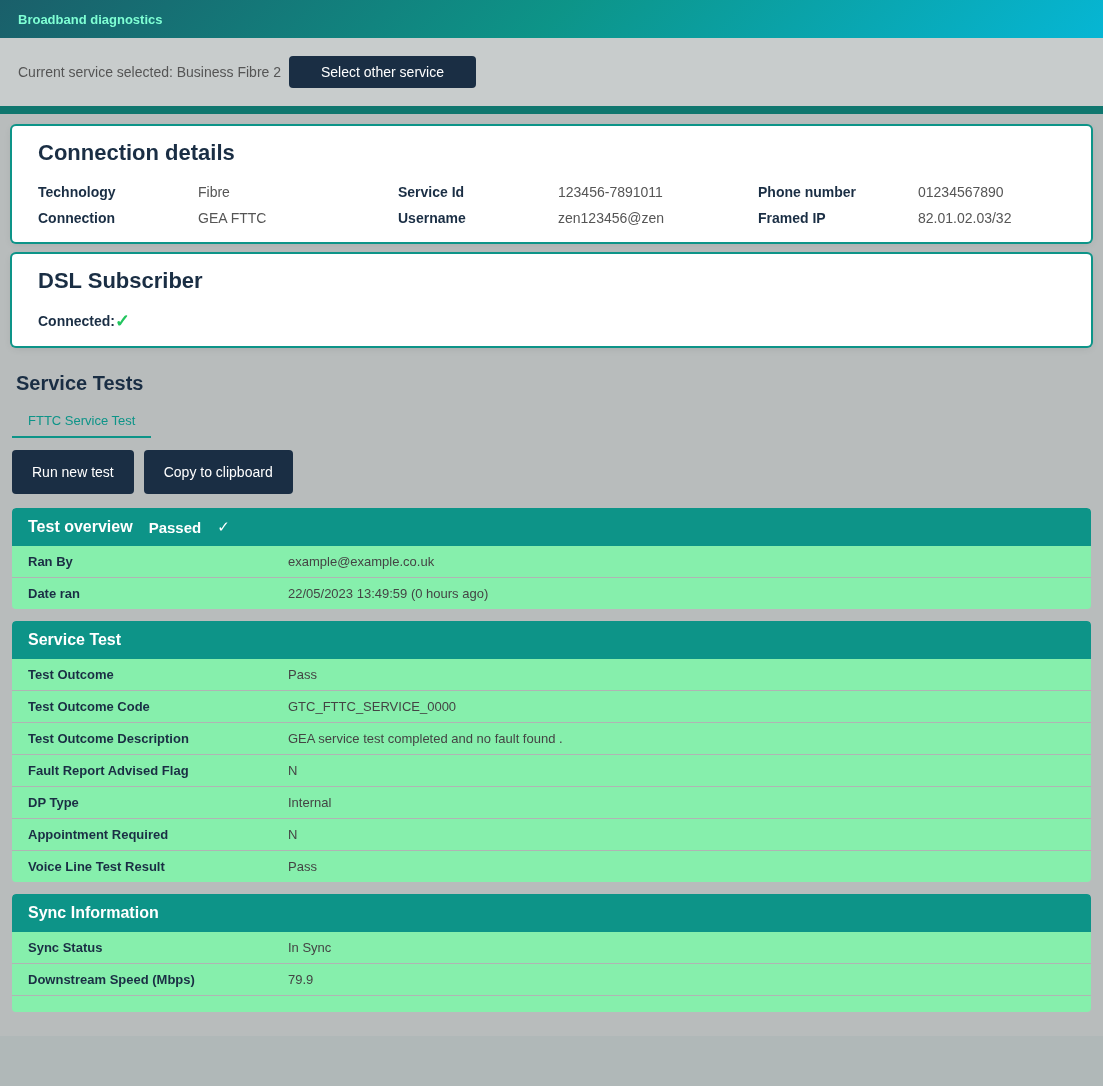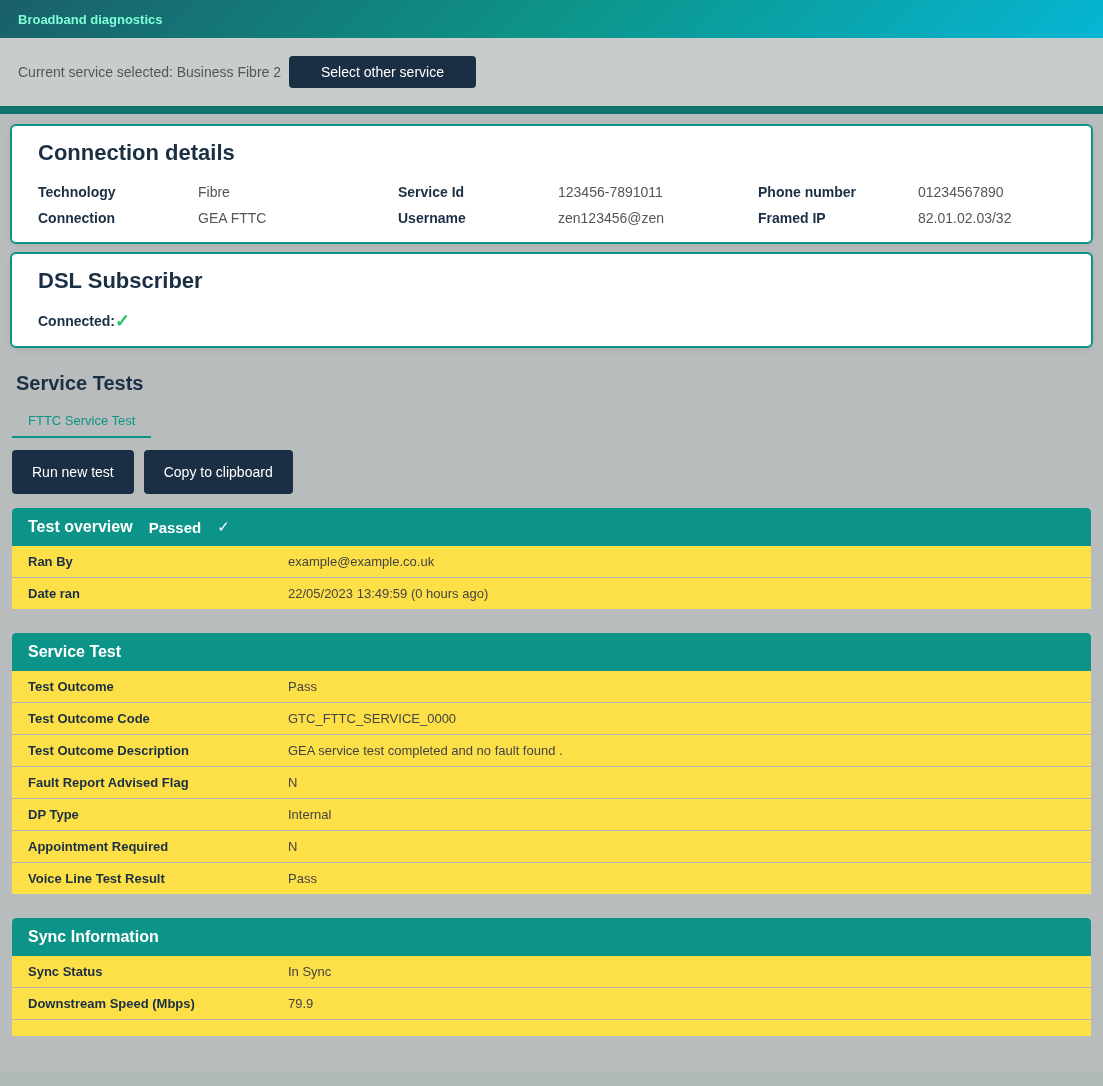--- a/index.html
+++ b/index.html
@@ -165,22 +165,22 @@
       color: white;
     }
     .teal-check {
       color: white;
       font-size: 15px;
     }
 
     
     .data-table {
       width: 100%;
-      background: #fde047;
-      margin-bottom: 12px;
+      background: #86efac;
+      margin-bottom: 0;
     }
     .data-row {
       display: grid;
       grid-template-columns: 260px 1fr;
       padding: 8px 16px;
       border-bottom: 1px solid #b0b4b4;
       font-size: 13px;
     }
     .data-row:last-child { border-bottom: none; }
     .data-key {

